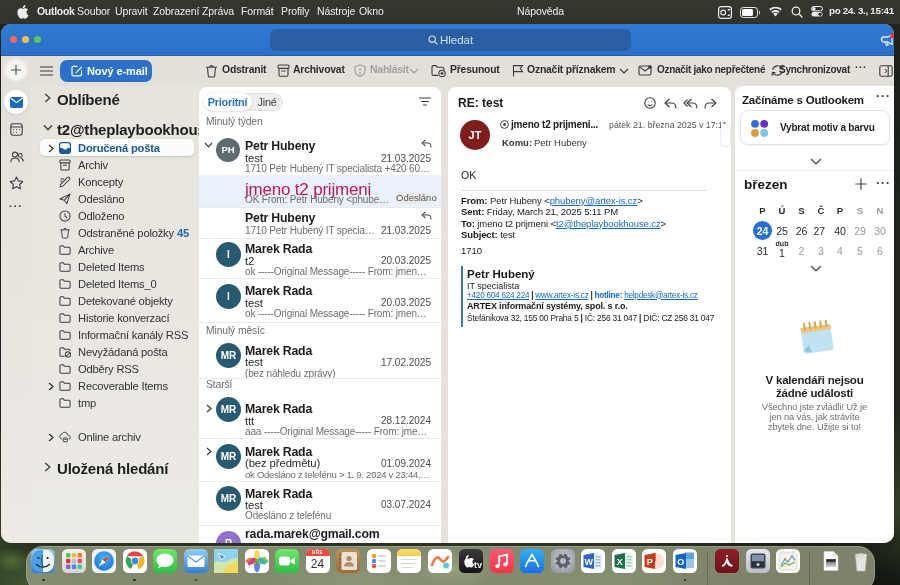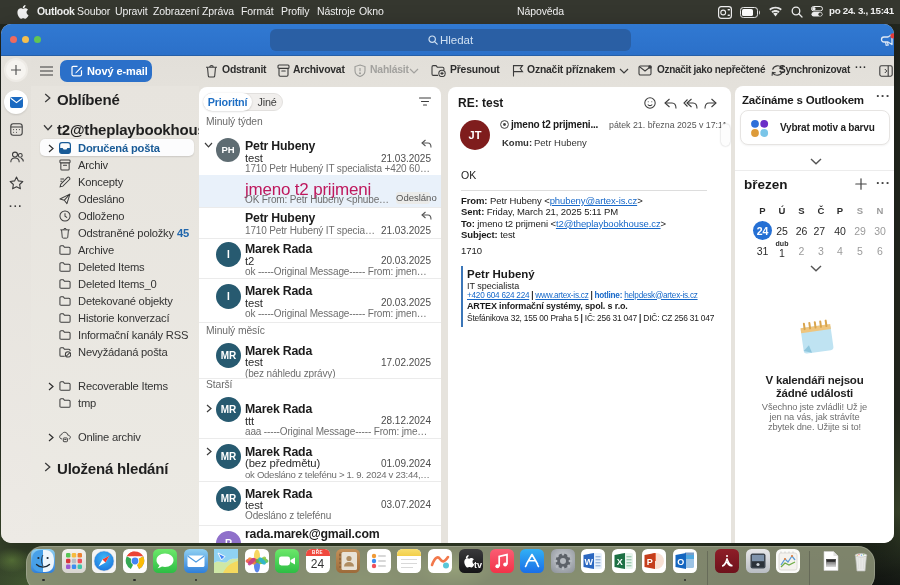--- a/index.html
+++ b/index.html
@@ -329,20 +329,26 @@
       </div>
     <div class="frow" style="top:258px">
       <svg class="ic" style="left:28px" width="12" height="12" viewBox="0 0 13 12" fill="none" stroke="#3d3d3d" stroke-width="1.1">
           <path d="M1 2.6 C1 1.9 1.5 1.4 2.2 1.4 L4.6 1.4 L5.8 2.9 L10.8 2.9 C11.5 2.9 12 3.4 12 4.1 L12 5"></path>
           <path d="M1 2.6 L1 9.4 C1 10.1 1.5 10.6 2.2 10.6 L6.2 10.6"></path>
           <circle cx="9.8" cy="8.6" r="2.9"></circle>
           <line x1="7.8" y1="10.6" x2="11.8" y2="6.6"></line>
         </svg>
       <span class="nm" style="left:47px">Nevyžádaná pošta</span>
     </div>
+    <div class="frow" style="top:275px">
+        <svg class="ic" style="left:28px" width="12" height="12" viewBox="0 0 13 12">
+          <use href="#fold"></use>
+        </svg>
+        <span class="nm" style="left:47px">Odběry RSS</span>
+      </div>
     <div class="frow" style="top:292px">
       <svg class="abs" style="left:17px;top:3.5px" width="6" height="9" viewBox="0 0 6 9" fill="none" stroke="#2e2e2e" stroke-width="1.2">
           <path d="M1 1 L5 4.5 L1 8"></path>
         </svg>
       <svg class="ic" style="left:28px" width="12" height="12" viewBox="0 0 13 12">
           <use href="#fold"></use>
         </svg>
         <span class="nm" style="left:47px">Recoverable Items</span>
     </div>
     <div class="frow" style="top:309px">

